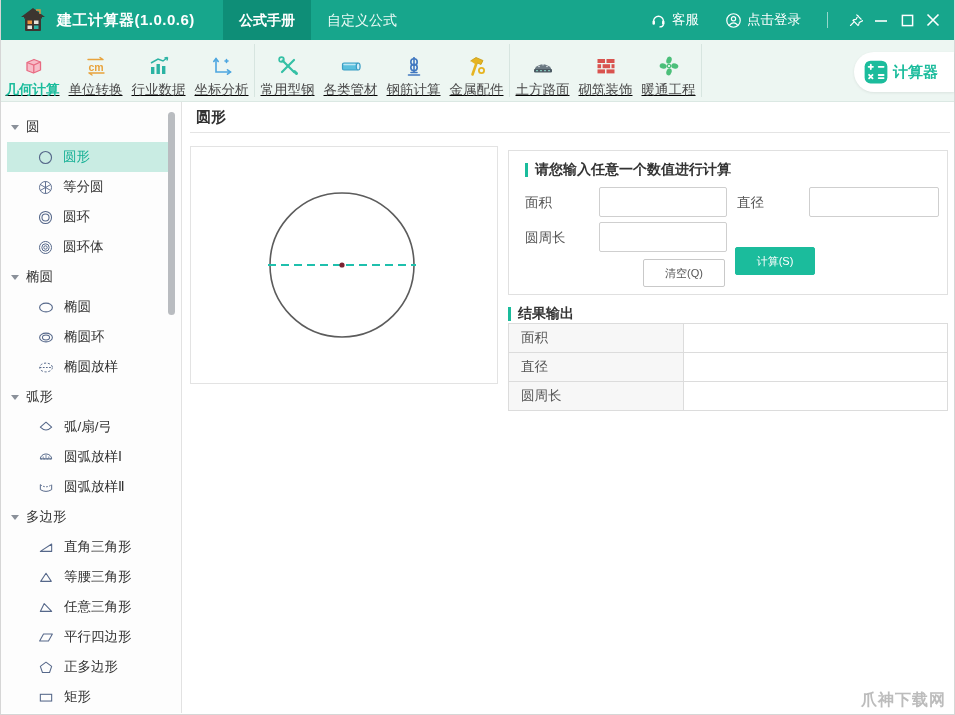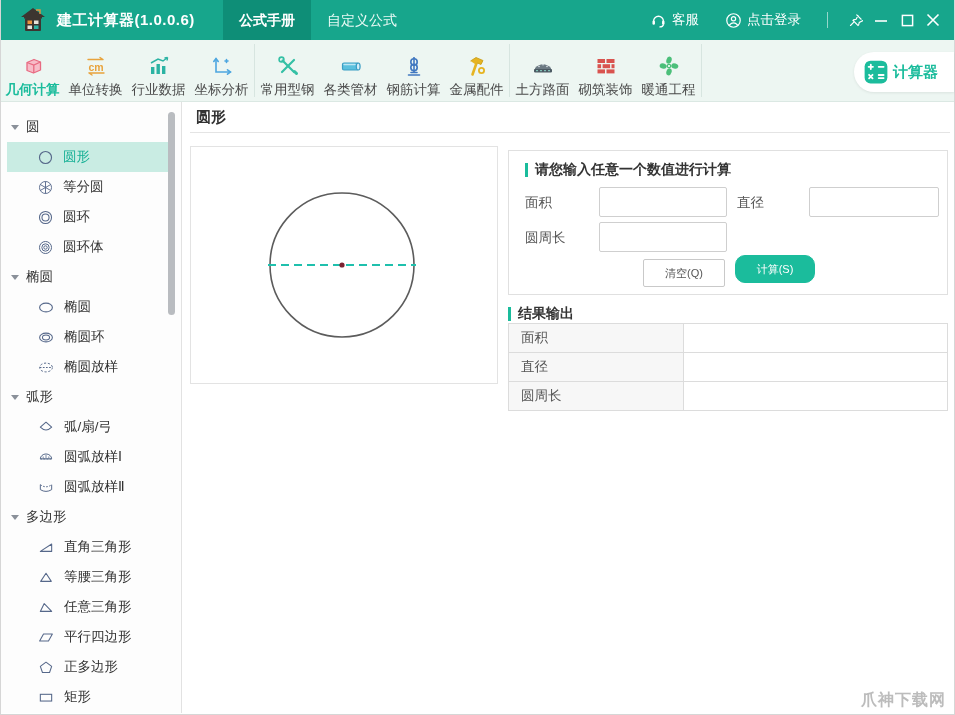--- a/index.html
+++ b/index.html
@@ -16,21 +16,21 @@
   .tab.active { background:#0e8e77; font-weight:bold; color:#fff; }
   .titlebar-right { margin-left:auto; display:flex; align-items:center; height:40px; }
   .tb-link { display:flex; align-items:center; gap:5px; font-size:13.5px; margin-right:26px; cursor:pointer; }
   .tb-divider { width:1px; height:16px; background:rgba(255,255,255,0.55); margin-right:14px; }
   .chrome-btn { width:26px; height:40px; display:flex; align-items:center; justify-content:center; cursor:pointer; }
   .chrome-btn svg { display:block; }
   .titlebar-right .last { margin-right:8px; }
 
   
   .toolbar { height:62px; background:#edf6f2; border-bottom:1px solid #dbe8e3; display:flex; align-items:stretch; position:relative; }
-  .tool-item { width:63px; display:flex; flex-direction:column; align-items:center; justify-content:center; gap:3px; cursor:pointer; padding-top:12px; }
+  .tool-item { width:63px; display:flex; flex-direction:column; align-items:center; justify-content:center; gap:3px; cursor:pointer; padding-top:12px;text-decoration:underline; }
   .tool-item .t-label { font-size:13.5px; color:#4a4a4a; white-space:nowrap; }
   .tool-item.active .t-label { color:#1abc9c; font-weight:bold; }
   .tool-sep { width:1px; background:#d7e5e0; margin:4px 1px; }
   .calc-pill { position:absolute; right:0; top:12px; height:40px; background:#fff; border-radius:20px 0 0 20px; display:flex; align-items:center; gap:4px; padding:0 16px 0 9px; box-shadow:0 1px 3px rgba(0,0,0,0.08); cursor:pointer; }
   .calc-pill .c-label { color:#1abc9c; font-size:15px; font-weight:bold; }
 
   
   .content { display:flex; height:611px; position:relative; }
   .sidebar { width:181px; border-right:1px solid #e2e2e2; background:#fdfdfd; position:relative; padding-top:10px; overflow:hidden; }
   .s-row { height:30px; display:flex; align-items:center; font-size:13.5px; color:#333; cursor:pointer; }
@@ -417,21 +417,21 @@
             <span class="sec-bar"></span>
             <span class="sec-text">请您输入任意一个数值进行计算</span>
           </div>
           <div class="fld-label" style="left:16px; top:43px;">面积</div>
           <input class="fld-input" style="left: 90px; top: 36px;" value="">
           <div class="fld-label" style="left:228px; top:43px;">直径</div>
           <input class="fld-input" style="left: 300px; top: 36px; width: 130px;" value="">
           <div class="fld-label" style="left:16px; top:78px;">圆周长</div>
           <input class="fld-input" style="left: 90px; top: 71px;" value="">
           <button class="btn btn-clear" style="left:134px; top:108px;">清空(Q)</button>
-          <button class="btn btn-calc" style="left:226px; top:104px;border-radius:10px;">计算(S)</button>
+          <button class="btn btn-calc" style="left:226px; top:96px;">计算(S)</button>
         </div>
 
         <div class="results">
           <div class="sec-title">
             <span class="sec-bar"></span>
             <span class="sec-text">结果输出</span>
           </div>
           <div class="res-table">
             <div class="res-row">
               <div class="res-label">面积</div>

